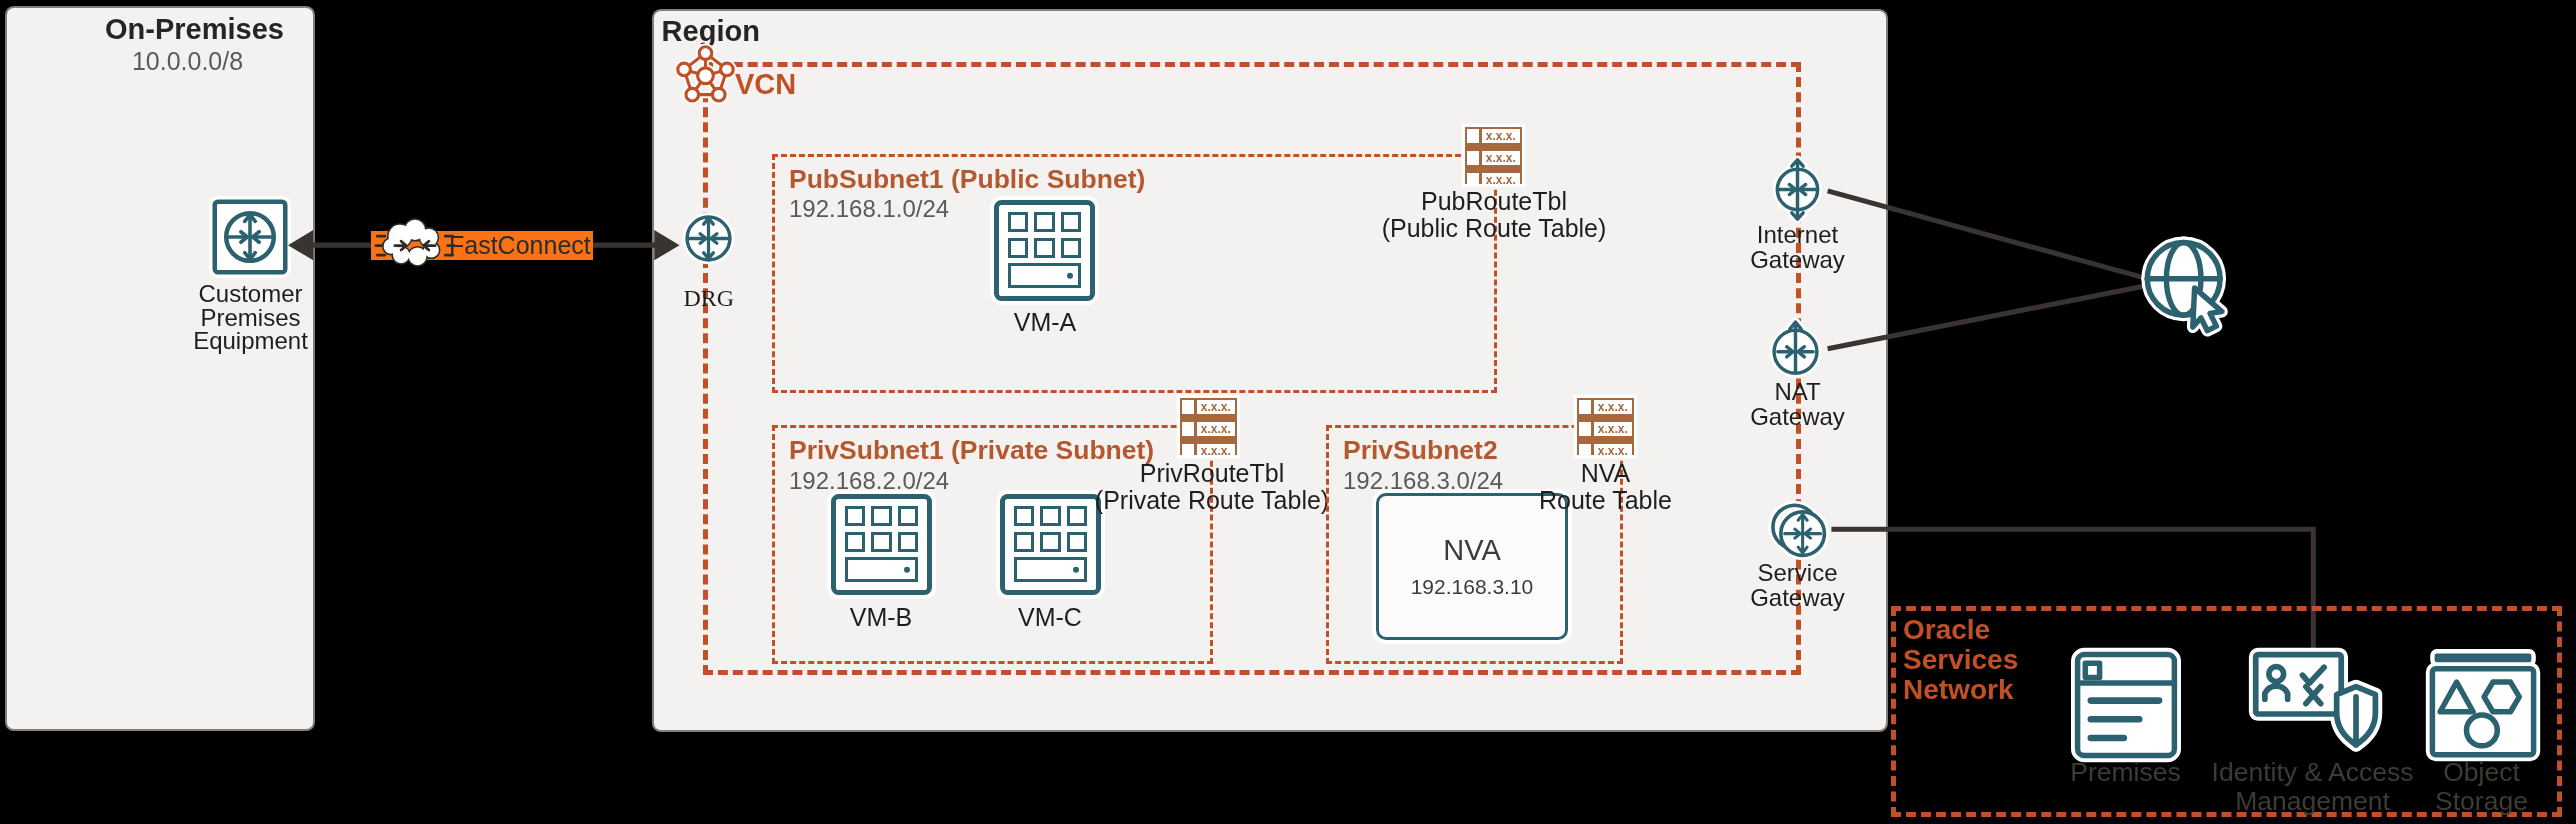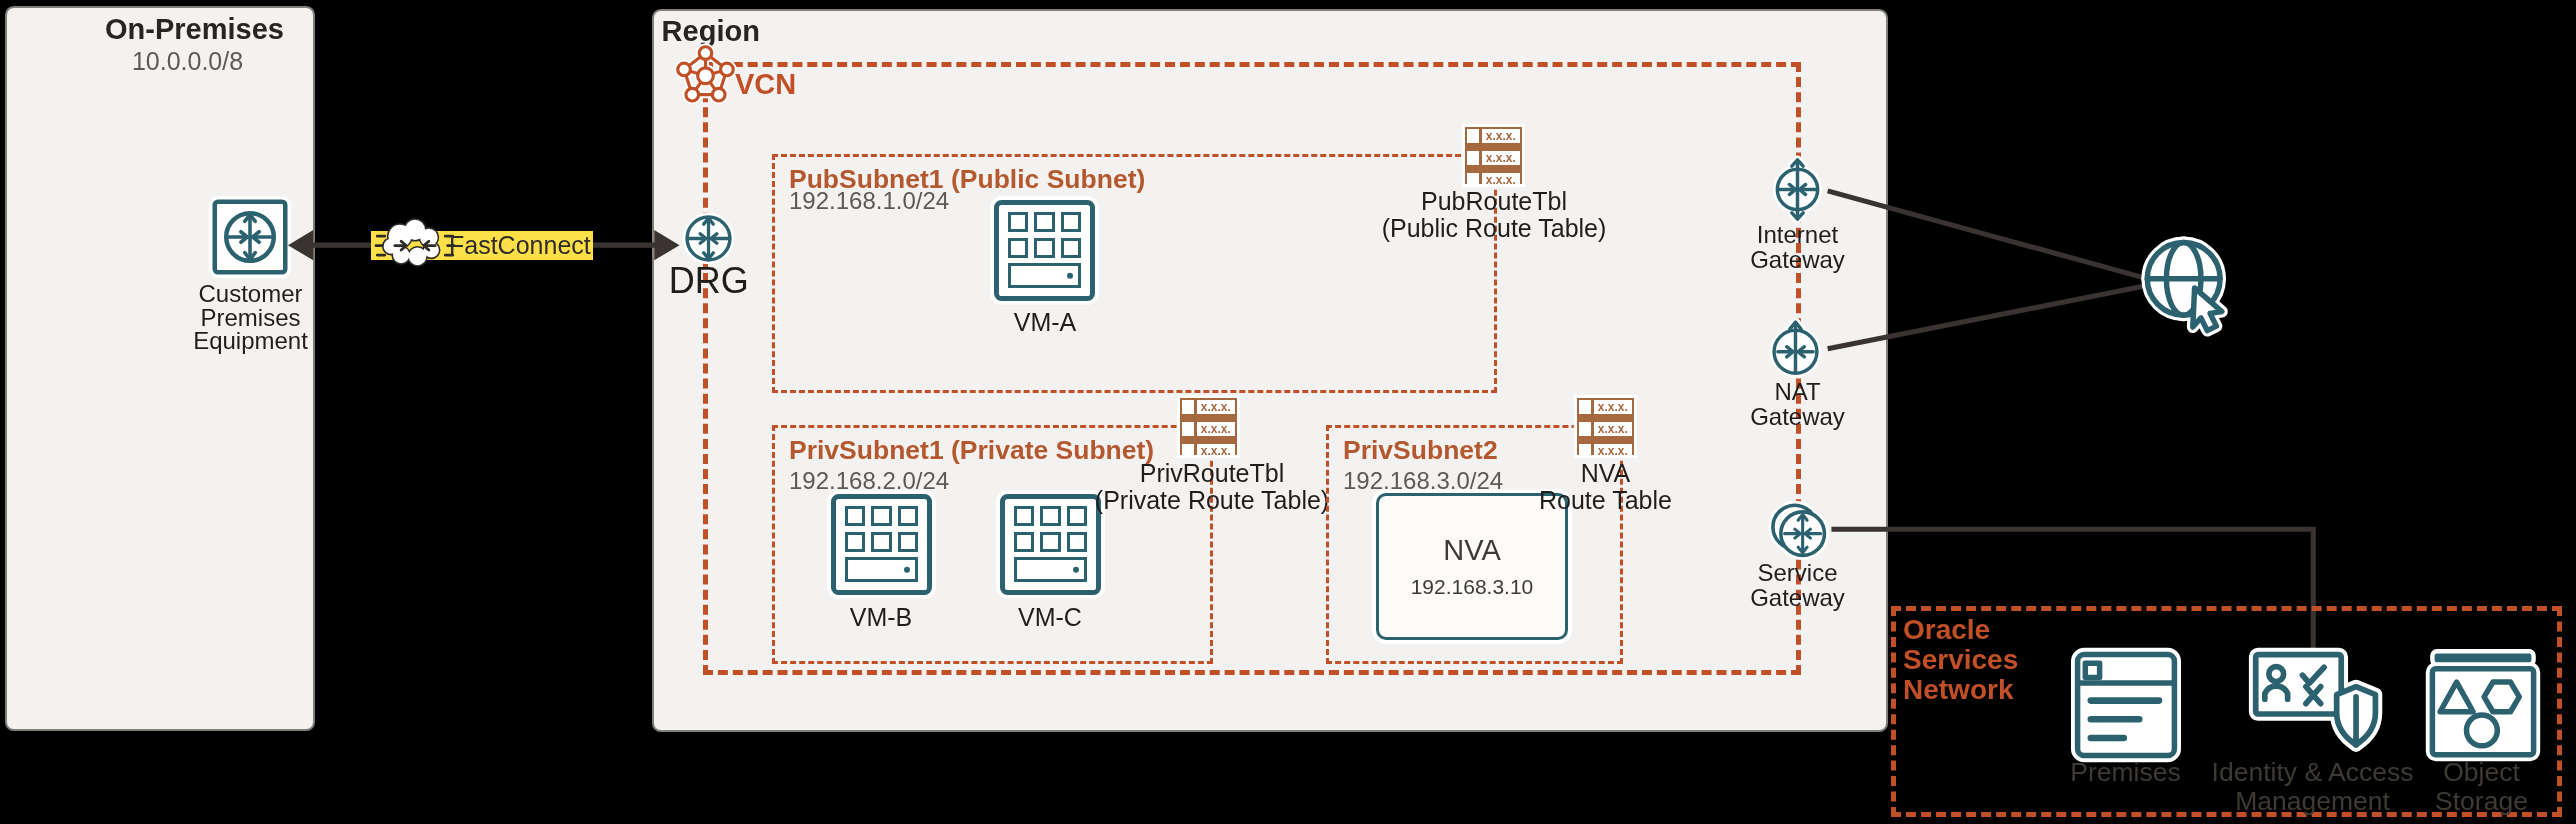--- a/index.html
+++ b/index.html
@@ -39,21 +39,21 @@
     box-shadow:0 0 0 3.2px #fff;box-sizing:border-box;display:flex;flex-direction:column;gap:8px;}
   .rtable .rrow{flex:1;display:flex;gap:2.5px;}
   .rtable .rc1{width:12px;background:#fff;}
   .rtable .rc2{flex:1;background:#fff;color:var(--brown);font-weight:700;font-size:12px;
     display:flex;align-items:center;justify-content:center;}
   .nvaBox{position:absolute;background:#FCFBF9;border:3.8px solid var(--teal);border-radius:10px;
     box-shadow:0 0 0 3.8px #fff;box-sizing:border-box;display:flex;flex-direction:column;
     align-items:center;justify-content:center;gap:7.6px;color:#3C3B39;}
   .nvaName{font-size:29px;}
   .nvaIp{font-size:21px;}
-  .fcBox{position:absolute;background:#fde047;color:#2F2B28;font-size:25px;line-height:29px;}
+  .fcBox{position:absolute;background:#f97316;color:#2F2B28;font-size:25px;line-height:29px;}
   .osnTitle{position:absolute;color:var(--orange);font-size:28px;font-weight:700;line-height:30px;}
   .osnLbl{position:absolute;text-align:center;color:var(--osnLabel);font-size:26.5px;line-height:29px;}
   .osnLbl span{display:block;}
 </style>
 </head>
 <body>
 
 <div id="canvas">
 
   <svg width="0" height="0" style="position:absolute">
@@ -173,27 +173,27 @@
       <use href="#vcn-g" class="halo" style="stroke-width:11"></use>
         <use href="#vcn-g" class="oink"></use>
     </svg>
     <div class="orangeTitle" style="left:81px;top:57px;">VCN</div>
 
     <svg class="icon" style="left:23.4px;top:196px;" width="63" height="63" viewBox="0 0 100 100">
       <circle class="wf" cx="50" cy="50" r="36"></circle>
       <use href="#drg-g" class="halo"></use>
         <use href="#drg-g" class="ink"></use>
     </svg>
-    <div class="lbl" style="left:-8.2px;top:256px;width:126px;font-size:36px;">
+    <div class="lbl" style="left:-8.2px;top:273px;width:126px;font-size:24px;font-family:Liberation Serif, serif;">
       <span>DRG</span>
     </div>
 
     <div class="subnetBorder" style="left:118px;top:143px;width:725px;height:239px;"></div>
     <div class="subTitle" style="left:135px;top:153px;">PubSubnet1 (Public Subnet)</div>
-    <div class="cidr" style="left:135px;top:176px;">192.168.1.0/24</div>
+    <div class="cidr" style="left:135px;top:184px;">192.168.1.0/24</div>
     <div class="vm" style="left:340px;top:189px;">
       <div class="grid">
           <div class="cell"></div>
           <div class="cell"></div>
           <div class="cell"></div>
         <div class="cell"></div>
           <div class="cell"></div>
           <div class="cell"></div>
         </div>
       <div class="slot"></div>

